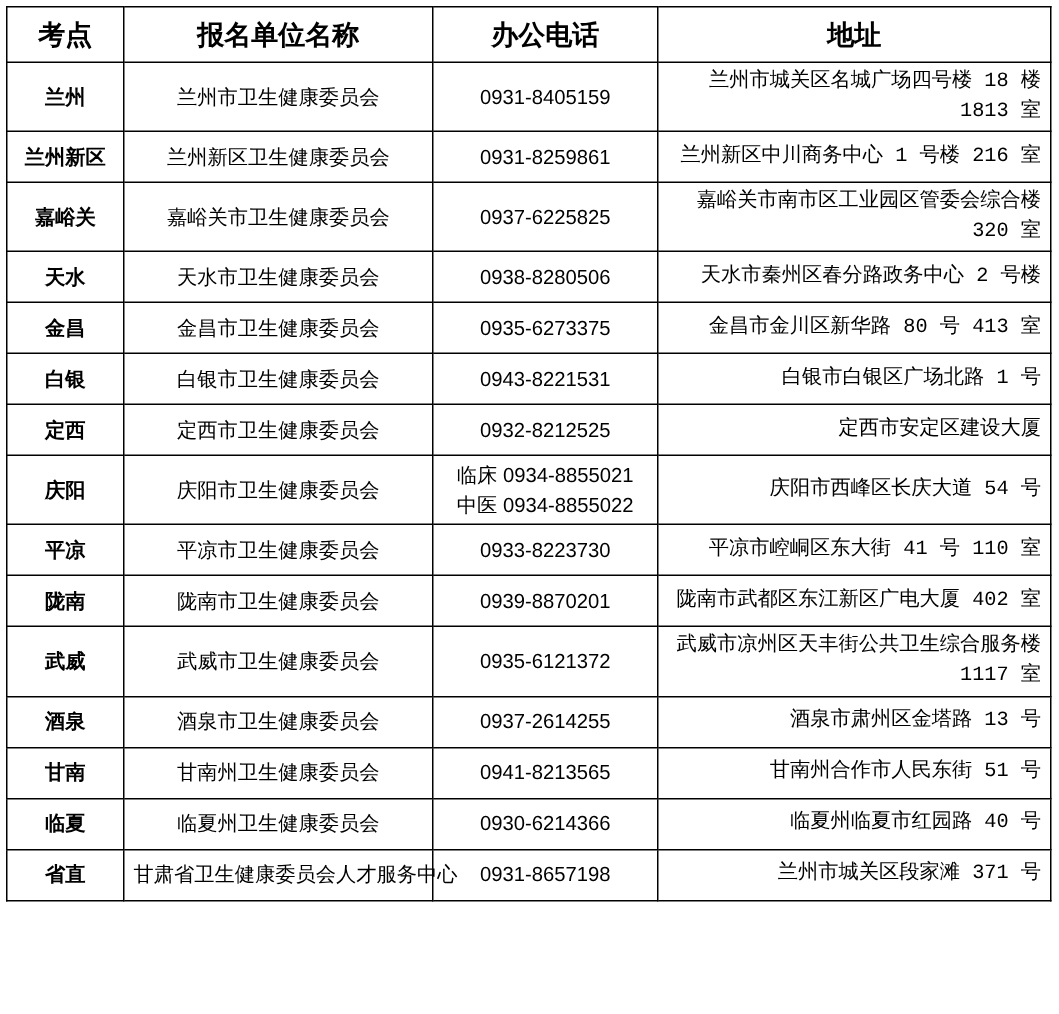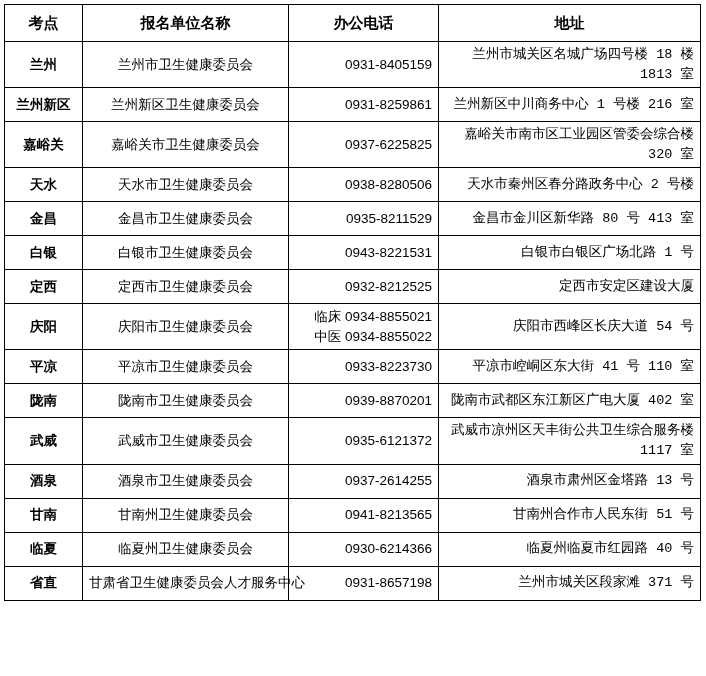--- a/index.html
+++ b/index.html
@@ -29,21 +29,21 @@
     border: 1px solid #000000;
     padding: 3px 6px;
     vertical-align: middle;
     font-size: 13.5px;
     line-height: 1.45;
   }
   table.reg-table th {
     text-align: center;
     font-weight: bold;
     height: 30px;
-    font-size: 15px;
+    font-size: 18px;
   }
   col.c-exam { width: 78px; }
   col.c-org { width: 206px; }
   col.c-phone { width: 150px; }
   col.c-addr { width: 262px; }
 
   td.exam {
     text-align: center;
     font-weight: bold;
     font-size: 14.5px;
@@ -51,21 +51,20 @@
   td.org {
     text-align: center;
     white-space: nowrap;
   }
   td.phone {
     text-align: center;
   }
   td.phone .phone-line {
     display: block;
     white-space: nowrap;
-    text-align: right;
   }
   td.addr {
     text-align: right;
     font-family: Liberation Mono, monospace;
   }
   tr.row { height: 34px; }
 </style>
 </head>
 <body>
 
@@ -115,21 +114,21 @@
           <td class="org">天水市卫生健康委员会</td>
           <td class="phone">
             <span class="phone-line">0938-8280506</span>
           </td>
           <td class="addr">天水市秦州区春分路政务中心 2 号楼</td>
         </tr>
         <tr class="row">
           <td class="exam">金昌</td>
           <td class="org">金昌市卫生健康委员会</td>
           <td class="phone">
-            <span class="phone-line">0935-8211529</span>
+            <span class="phone-line">0935-6273375</span>
           </td>
           <td class="addr">金昌市金川区新华路 80 号 413 室</td>
         </tr>
         <tr class="row">
           <td class="exam">白银</td>
           <td class="org">白银市卫生健康委员会</td>
           <td class="phone">
             <span class="phone-line">0943-8221531</span>
           </td>
           <td class="addr">白银市白银区广场北路 1 号</td>

